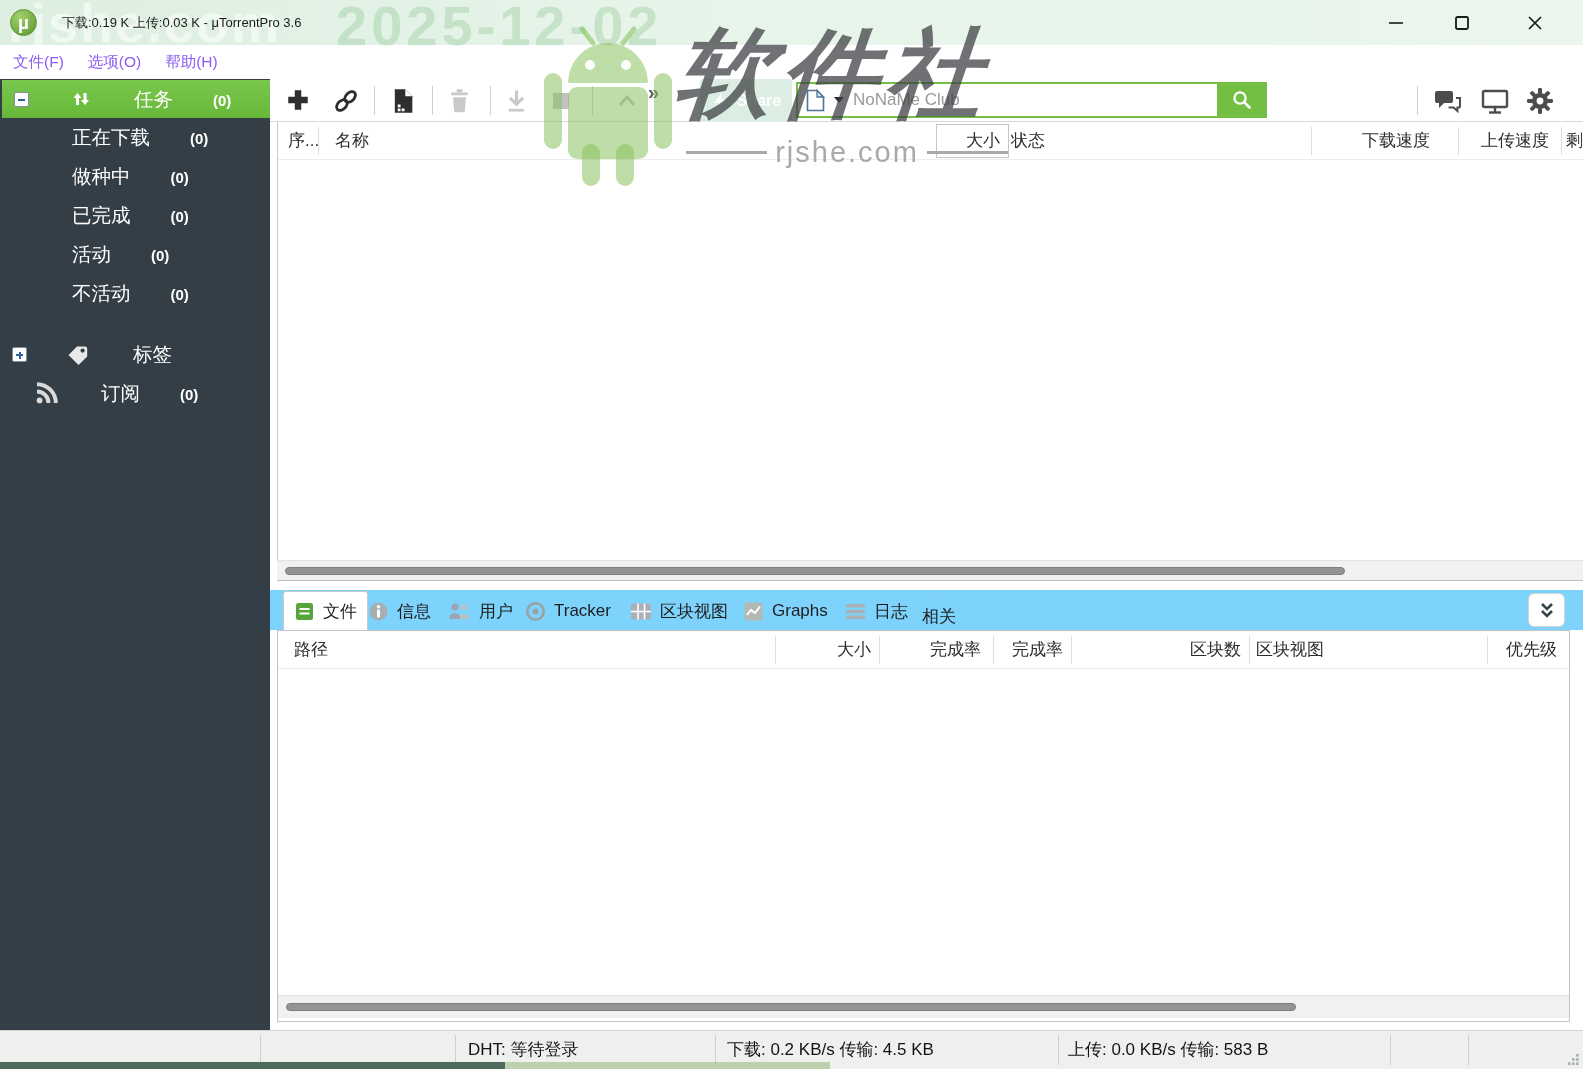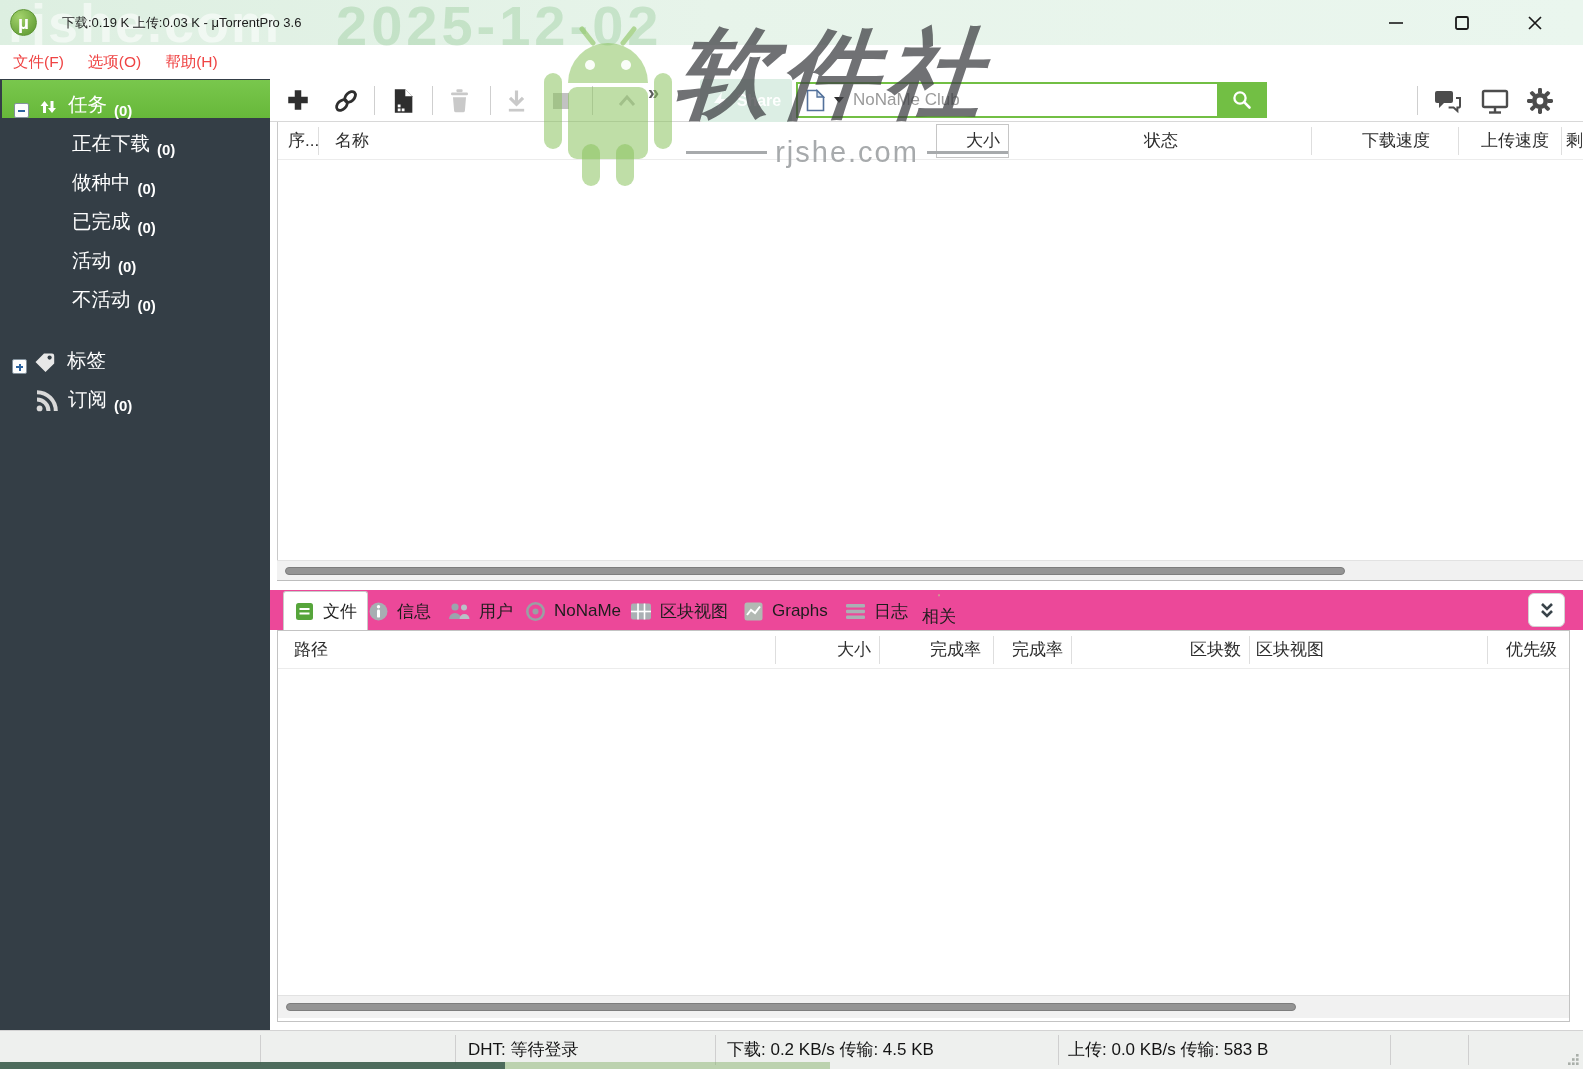--- a/index.html
+++ b/index.html
@@ -22,27 +22,27 @@
     border:1px solid #5d9434; }
   .title-text { position:absolute; left:62px; top:0; height:33px; line-height:45px;
     font-size:13px; color:#1b1b1b; }
   .win-btn { position:absolute; top:0; width:48px; height:45px; display:flex;
     align-items:center; justify-content:center; }
   .win-min { left:1372px; } .win-max { left:1438px; } .win-close { left:1511px; }
 
   
   .menubar { position:absolute; left:0; top:45px; width:1583px; height:34px; background:#fff;
     display:flex; align-items:center; }
-  .menu-item { font-size:15.5px; color:#ef4444; padding:0 10px; margin-left:4px; line-height:34px; }
+  .menu-item { font-size:15.5px; color:#8b5cf6; padding:0 10px; margin-left:4px; line-height:34px; }
   .menu-item:first-child { margin-left:3px; }
 
   
   .sidebar { position:absolute; left:0; top:79px; width:270px; height:951px; background:#343e46; }
   .splitter { position:absolute; left:270px; top:79px; width:7px; height:951px; background:#fff; }
-  .side-row { position:relative; height:39px; display:flex; align-items:flex-end; color:#fff; }
+  .side-row { position:relative; height:39px; display:flex; align-items:center; color:#fff;gap:33px; }
   .side-row.selected { height:38px; margin-top:1px; margin-left:2px; width:272px;
     background:linear-gradient(#79c74d,#67b83a); }
   .side-label { font-size:19.5px; }
   .side-count { font-size:15px; font-weight:bold; margin-left:7px; position:relative; top:1px; }
   .expand-box { width:15px; height:15px; background:#fdfdfd; border:1px solid #83919c;
     border-radius:2px; position:relative; flex:none; }
   .expand-box .bar-h { position:absolute; left:3px; top:6px; width:7px; height:2px; background:#2d64a0; }
   .expand-box .bar-v { position:absolute; left:5.5px; top:3.5px; width:2px; height:7px; background:#2d64a0; }
   .row-tasks { padding-left:12px; }
   .row-tasks .updown { margin:0 8px 0 7px; }
@@ -85,21 +85,21 @@
   .hscroll { position:absolute; background:#f1f1f1; border-top:1px solid #e2e2e2; }
   .hscroll .thumb { position:absolute; top:6px; height:8px; background:#949494;
     border:1px solid #7d7d7d; border-radius:4px; }
   .hscroll-main { left:277px; top:560px; width:1306px; height:20px; }
   .hscroll-main .thumb { left:8px; width:1060px; }
   .hscroll-detail { left:278px; top:995px; width:1291px; height:23px; }
   .hscroll-detail .thumb { left:8px; width:1010px; top:7px; }
   .divider-1 { position:absolute; left:277px; top:580px; width:1306px; height:1px; background:#bdbdbd; }
 
   
-  .tabbar { position:absolute; left:270px; top:590px; width:1313px; height:40px; background:#ec4899; }
+  .tabbar { position:absolute; left:270px; top:590px; width:1313px; height:40px; background:#7dd3fc; }
   .tab { position:absolute; top:4px; height:34px; display:flex; align-items:center; gap:8px;
     padding:0 10px; font-size:17px; color:#1d1d1d; white-space:nowrap; }
   .tab.active { top:1px; height:39px; background:#fff; border:1px solid #c9c9c9; border-bottom:none;
     border-radius:3px 3px 0 0; }
   .expand-panel-btn { position:absolute; left:1258px; top:3px; width:37px; height:34px; background:#fff;
     border:1px solid #d2d2d2; border-radius:6px; display:flex; align-items:center; justify-content:center; }
 
   
   .detail-panel { position:absolute; left:277px; top:630px; width:1293px; height:392px;
     background:#fff; border:1px solid #c3c3c3; }
@@ -303,21 +303,21 @@
       </g>
     </svg>
   </div>
 
   <div class="torrent-panel">
     <div class="t-header">
       <div class="hcell" style="left:10px;">序...</div>
       <div class="hsep" style="left:40px;"></div>
       <div class="hcell" style="left:57px;">名称</div>
       <div class="hcell size-box">大小</div>
-      <div class="hcell" style="left:733px; width:300px; text-align:center;">状态</div>
+      <div class="hcell" style="left:733px; width:300px; text-align:left;">状态</div>
       <div class="hsep" style="left:1033px;"></div>
       <div class="hcell" style="left:1033px; width:147px; text-align:right; padding-right:28px;">下载速度</div>
       <div class="hsep" style="left:1180px;"></div>
       <div class="hcell" style="left:1180px; width:103px; text-align:right; padding-right:12px;">上传速度</div>
       <div class="hsep" style="left:1283px;"></div>
       <div class="hcell" style="left:1288px;">剩</div>
     </div>
   </div>
   <div class="hscroll hscroll-main">
     <div class="thumb"></div>
@@ -348,21 +348,21 @@
         <circle cx="17" cy="6.5" r="3" fill="#b9c1c7"></circle>
         <path d="M12.5 18 a5 5 0 0 1 10 0 Z" fill="#b9c1c7"></path>
       </svg>
       <span>用户</span>
     </div>
     <div class="tab" style="left:245px;">
       <svg class="icon" width="21" height="21" viewBox="0 0 21 21">
         <circle cx="10.5" cy="10.5" r="8.2" fill="none" stroke="#9aa0a4" stroke-width="2.6"></circle>
         <circle cx="10.5" cy="10.5" r="3" fill="#9aa0a4"></circle>
       </svg>
-      <span>NoNaMe</span>
+      <span>Tracker</span>
     </div>
     <div class="tab" style="left:350px;">
       <svg class="icon" width="22" height="19" viewBox="0 0 22 19">
         <rect x="1" y="1.5" width="20" height="16" rx="2" fill="#aab0b4"></rect>
         <line x1="1" y1="9.5" x2="21" y2="9.5" stroke="#ffffff" stroke-width="1.6"></line>
         <line x1="8" y1="1.5" x2="8" y2="17.5" stroke="#ffffff" stroke-width="1.6"></line>
         <line x1="14.5" y1="1.5" x2="14.5" y2="17.5" stroke="#ffffff" stroke-width="1.6"></line>
       </svg>
       <span>区块视图</span>
     </div>

